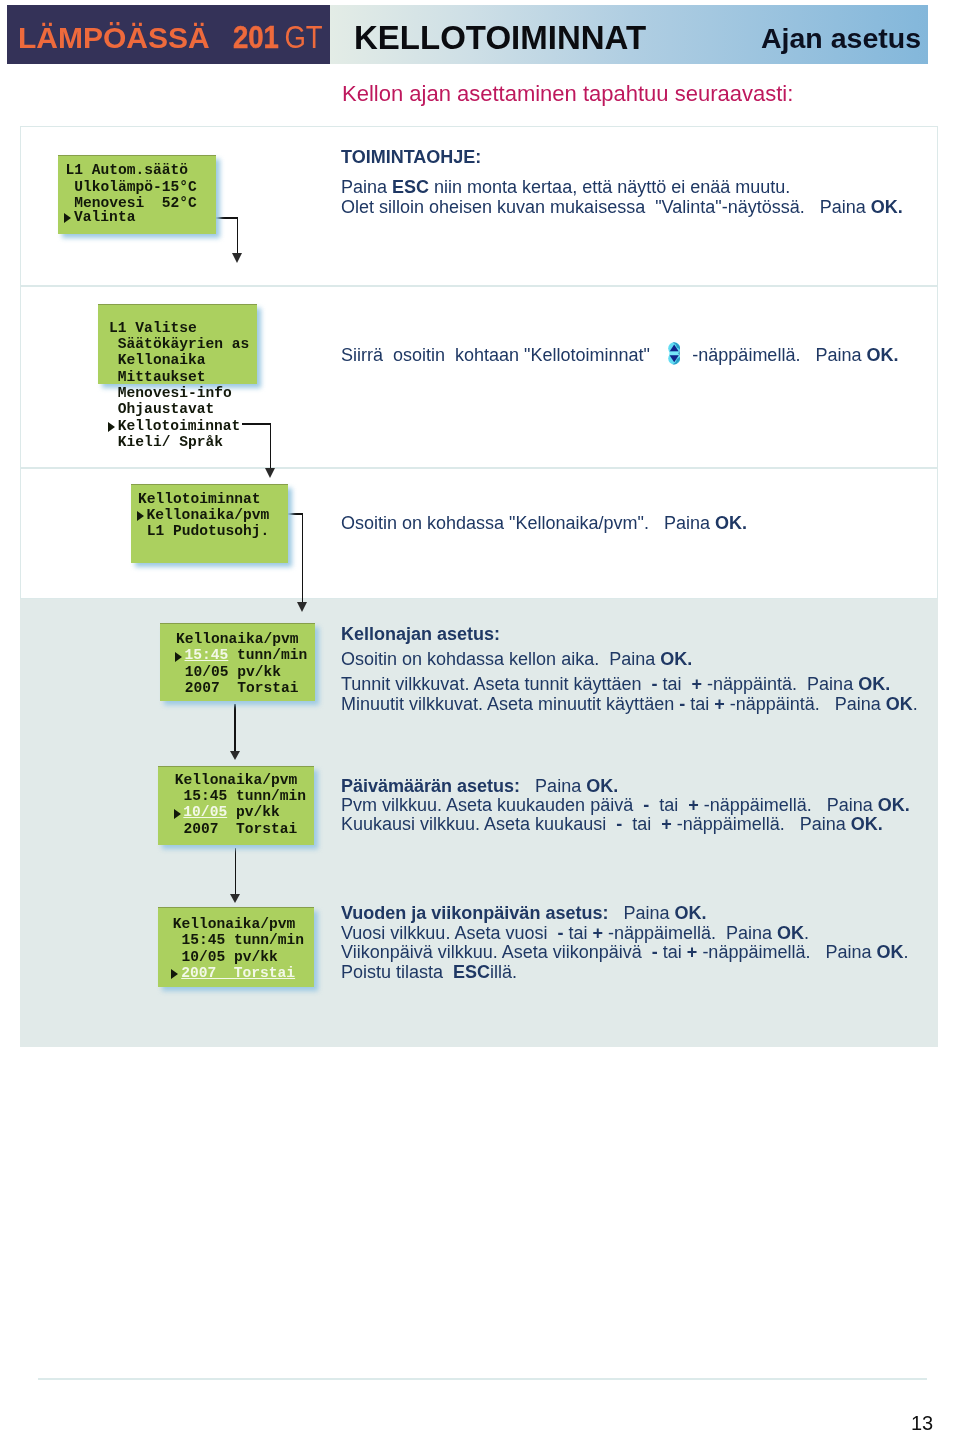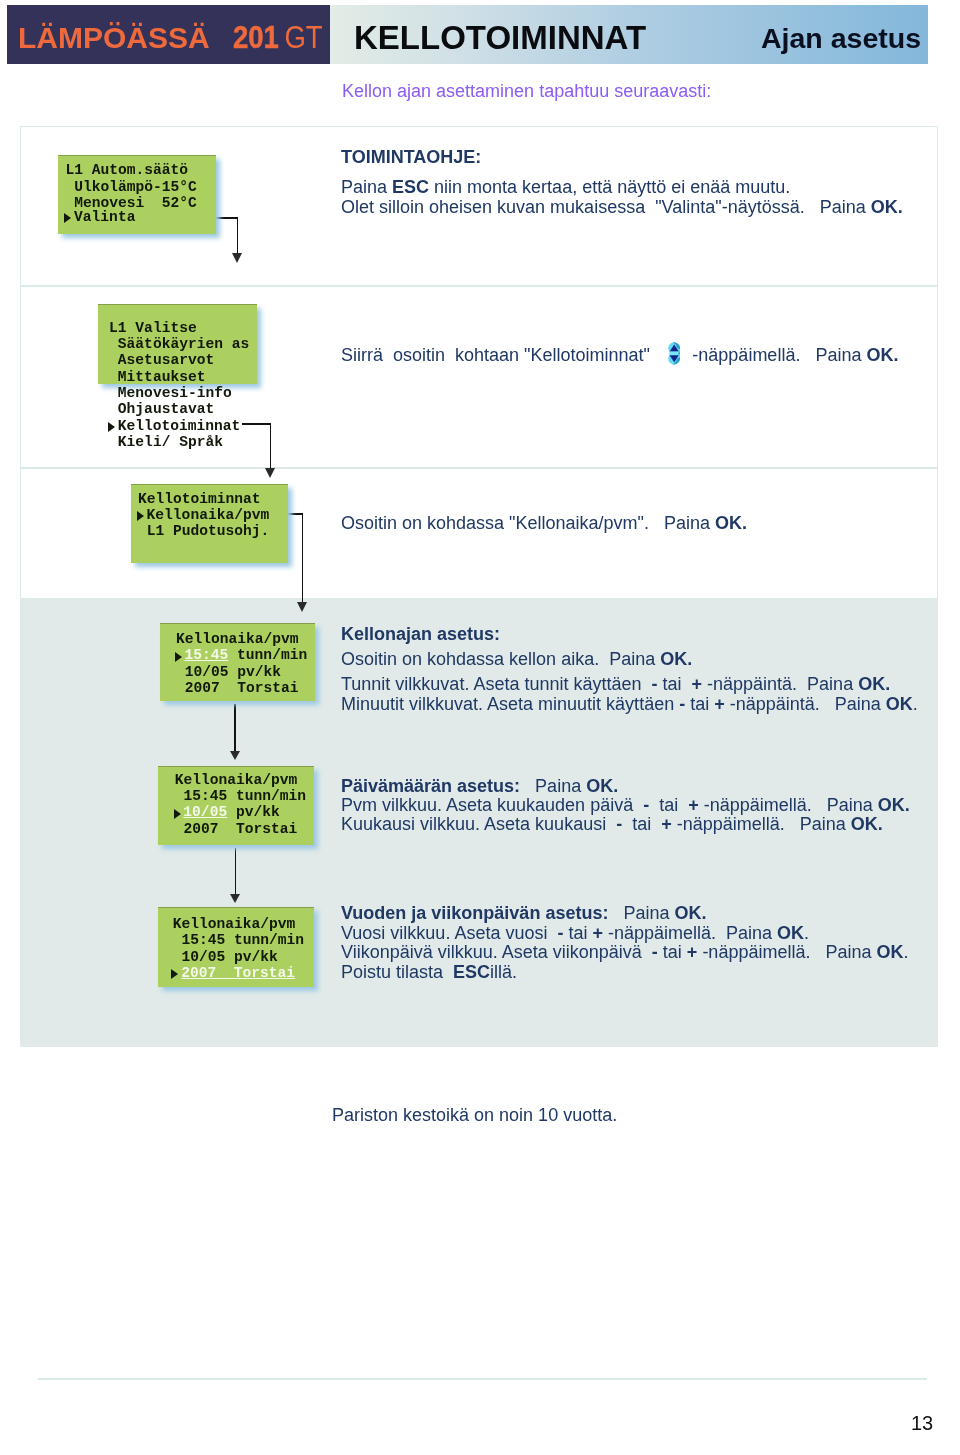--- a/index.html
+++ b/index.html
@@ -14,21 +14,21 @@
   .hdr-logo{position:absolute;left:0;top:0;width:323px;height:59px;background:#343258;text-align:right;}
   .logo-brand{position:absolute;left:11px;top:16px;font-weight:bold;font-size:30px;
       letter-spacing:0px;color:#ee6a3c;}
   .logo-model{position:absolute;left:226px;top:14px;font-size:32px;color:#ee6a3c;white-space:nowrap;transform:scaleX(0.86);transform-origin:left top;}
   .logo-model b{-webkit-text-stroke:0.5px #ee6a3c;}
   .logo-model b{font-weight:bold;}
   .logo-model i{font-style:normal;font-weight:normal;}
   .hdr-title{position:absolute;left:347px;top:14px;font-size:33px;font-weight:bold;color:#0b0c10;}
   .hdr-sub{position:absolute;left:754px;top:17px;font-size:28.5px;font-weight:bold;color:#0b1020;}
 
-  .intro{position:absolute;left:342px;top:81px;font-size:18px;color:#8b5cf6;}
+  .intro{position:absolute;left:342px;top:81px;font-size:22px;color:#be185d;}
 
   
   .box{position:absolute;border:1px solid #dce9e9;box-sizing:border-box;background:#fff;}
   .band{position:absolute;background:#e1eae9;}
 
   
   .lcd{position:absolute;}
   .lcd .sh{position:absolute;background:#9dc9e3;filter:blur(2.6px);}
   .lcd .bg{position:absolute;background:#abd05f;box-shadow:inset 0 1px 0 rgba(90,100,50,.45);}
   .lcd .txt{position:absolute;font-family:"Liberation Mono",monospace;font-weight:bold;
@@ -99,21 +99,21 @@
         <div class="txt" style="left:65.5px;top:162.2px"><span class="">L1 Autom.säätö</span></div>
         <div class="txt" style="left:65.5px;top:178.54999999999998px"><span class=""> Ulkolämpö-15°C</span></div>
         <div class="txt" style="left:65.5px;top:194.89999999999998px"><span class=""> Menovesi  52°C</span></div>
         <div class="txt" style="left:65.5px;top:209px"><span class="car">▸</span><span class="">Valinta</span></div>
       </div>
       <div class="lcd">
         <div class="sh" style="left:101.5px;top:307.5px;width:159.5px;height:80.5px"></div>
         <div class="bg" style="left:97.5px;top:303.5px;width:159.5px;height:80.5px"></div>
         <div class="txt" style="left:109.1px;top:319.5px"><span class="">L1 Valitse</span></div>
         <div class="txt" style="left:109.1px;top:335.85px"><span class=""> Säätökäyrien as</span></div>
-        <div class="txt" style="left:109.1px;top:352.2px"><span class=""> Asetusarvot</span></div>
+        <div class="txt" style="left:109.1px;top:352.2px"><span class=""> Kellonaika</span></div>
         <div class="txt" style="left:109.1px;top:368.55px"><span class=""> Mittaukset</span></div>
         <div class="txt" style="left:109.1px;top:384.9px"><span class=""> Menovesi-info</span></div>
         <div class="txt" style="left:109.1px;top:401.25px"><span class=""> Ohjaustavat</span></div>
         <div class="txt" style="left:109.1px;top:417.6px"><span class="car">▸</span><span class="">Kellotoiminnat</span></div>
         <div class="txt" style="left:109.1px;top:433.95000000000005px"><span class=""> Kieli/ Språk</span></div>
       </div>
       <div class="lcd">
         <div class="sh" style="left:134.5px;top:488px;width:157.5px;height:78.5px"></div>
         <div class="bg" style="left:130.5px;top:484px;width:157.5px;height:78.5px"></div>
         <div class="txt" style="left:138px;top:490.7px"><span class="">Kellotoiminnat</span></div>
@@ -175,18 +175,18 @@
         <div class="rt" style="left:341px;top:775.5px"><span class="hd">Päivämäärän asetus:</span><span>   Paina <b>OK.</b></span></div>
         <div class="rt" style="left:341px;top:795px">Pvm vilkkuu. Aseta kuukauden päivä  <b>-</b>  tai  <b>+</b> -näppäimellä.   Paina <b>OK.</b></div>
         <div class="rt" style="left:341px;top:814px">Kuukausi vilkkuu. Aseta kuukausi  <b>-</b>  tai  <b>+</b> -näppäimellä.   Paina <b>OK.</b></div>
       </div>
       <div>
         <div class="rt" style="left:341px;top:903px"><span class="hd">Vuoden ja viikonpäivän asetus:</span><span>   Paina <b>OK.</b></span></div>
         <div class="rt" style="left:341px;top:923px">Vuosi vilkkuu. Aseta vuosi  <b>-</b> tai <b>+</b> -näppäimellä.  Paina <b>OK</b>.</div>
         <div class="rt" style="left:341px;top:942px">Viikonpäivä vilkkuu. Aseta viikonpäivä  <b>-</b> tai <b>+</b> -näppäimellä.   Paina <b>OK</b>.</div>
         <div class="rt" style="left:341px;top:962px">Poistu tilasta  <b>ESC</b>illä.</div>
       </div>
-      <div class="rt" style="left: 332px; top: 1104.5px;"><div>Pariston kestoikä on noin 10 vuotta.</div></div>
+      <div class="rt" style="left: 332px; top: 1104.5px;"></div>
     </div>
 
   <div class="rule"></div>
   <div class="pgno">13</div>
 </div>
 
 </body></html>

